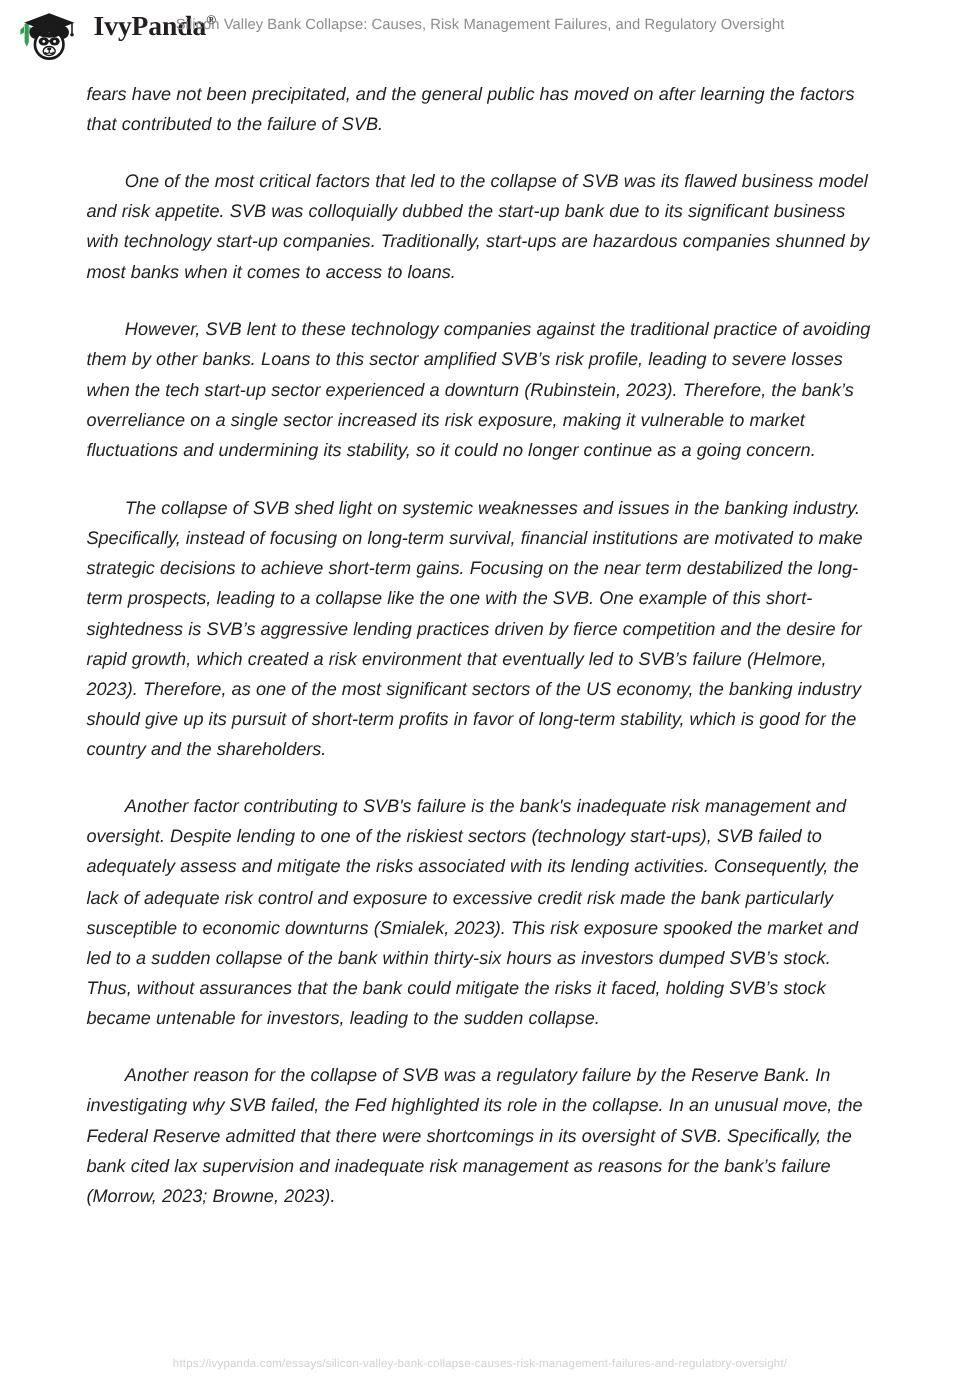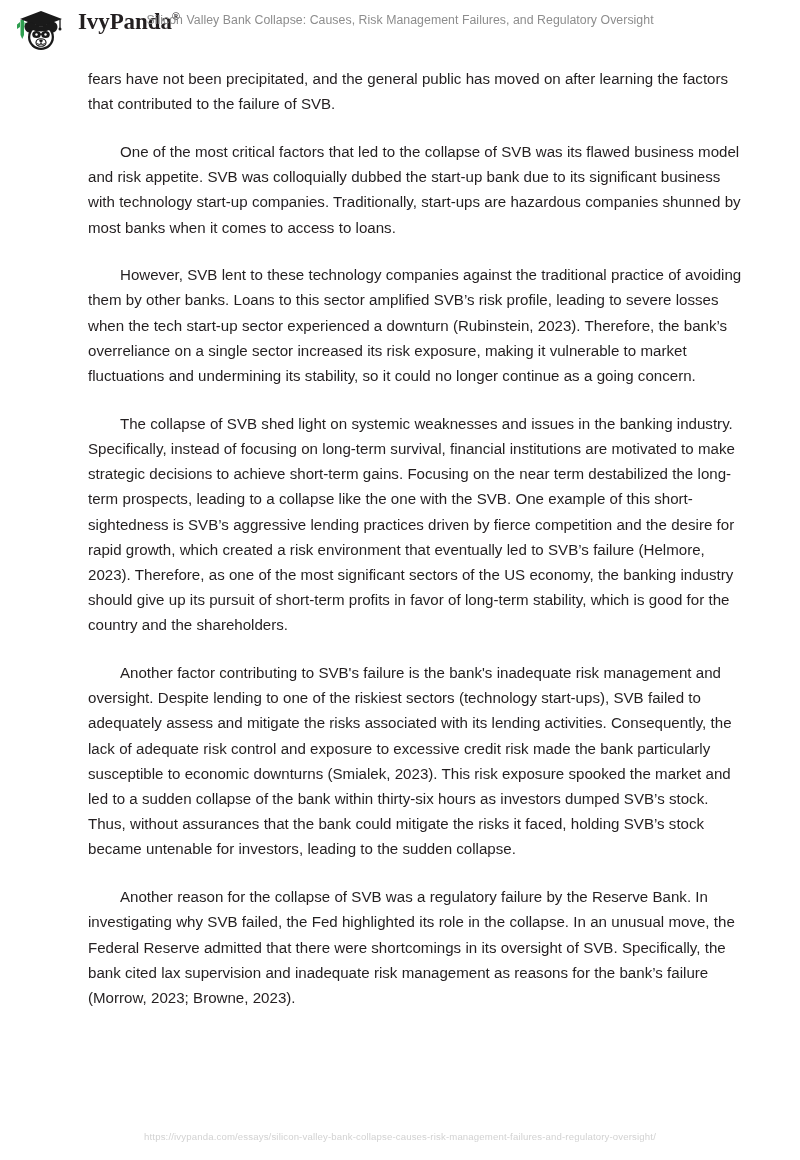--- a/index.html
+++ b/index.html
@@ -67,23 +67,24 @@
     font-size: 12.3px;
     color: #8d8d8d;
     font-family: "Liberation Sans", sans-serif;
     white-space: nowrap;
     letter-spacing: 0.05px;
   }
 
   
   .content {
     position: absolute;
-    left: 88px;
+    left: 72px;
     top: 66px;
     width: 657px;
+    font-style: italic;
   }
   .content p {
     margin: 0 0 22.5px 0;
     font-size: 15.1px;
     line-height: 25.2px;
     color: #231f20;
     text-align: left;
     text-indent: 32px;
     word-spacing: 0.1px;
   }

